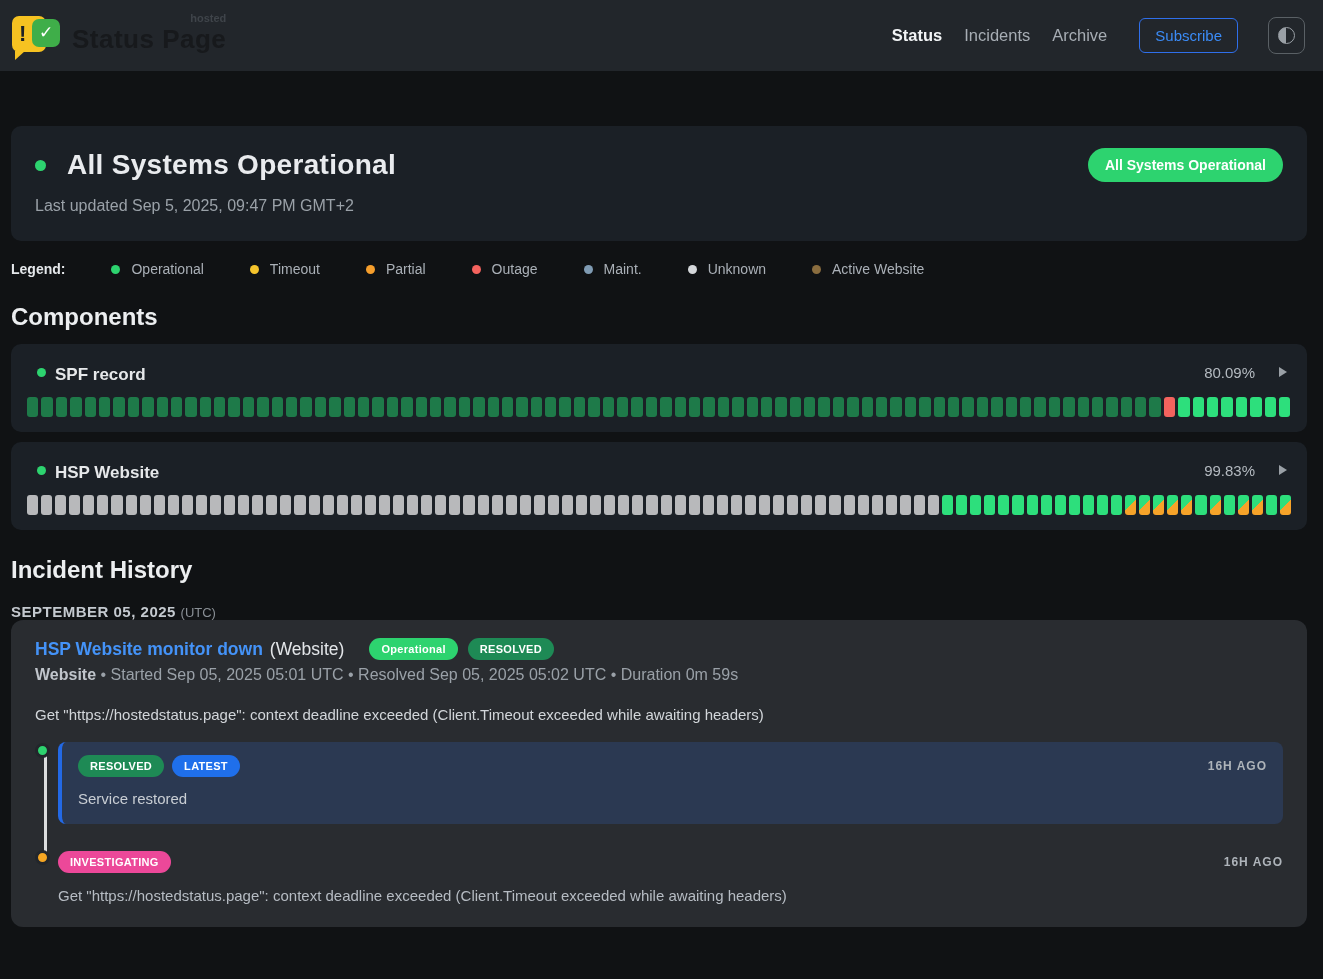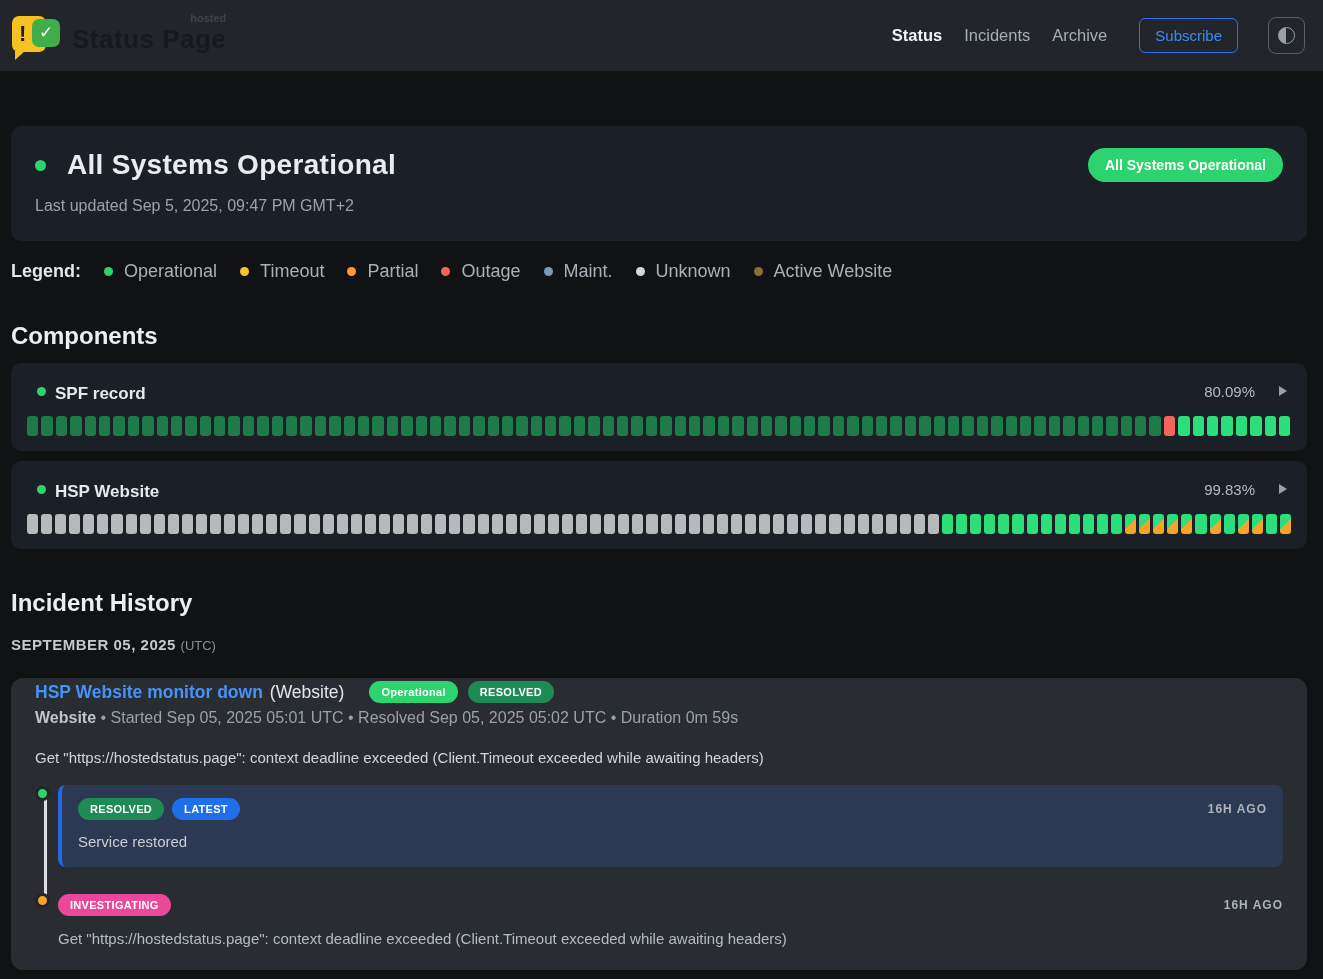--- a/index.html
+++ b/index.html
@@ -63,45 +63,45 @@
   .banner-top { display:flex; align-items:center; }
   .dot { border-radius:50%; display:inline-block; flex:0 0 auto; }
   .banner-dot { width:11px; height:11px; margin-right:21px; }
   .banner-title { font-size:28px; font-weight:600; color:#e9ebee; letter-spacing:0.3px; }
   .banner-badge {
     margin-left:auto; color:#ffffff; font-weight:700; font-size:14px;
     padding:9px 17px; border-radius:999px; white-space:nowrap;
   }
   .banner-updated { margin-top:15px; font-size:16px; color:#9aa1a8; }
   
-  .legend { margin-top:20px; display:flex; align-items:center; gap:23px; font-size:18px; }
+  .legend { margin-top:20px; display:flex; align-items:center; gap:46px; font-size:14px; }
   .legend-label { font-weight:700; color:#e4e7ea; }
   .legend-item { display:flex; align-items:center; gap:11px; color:#aab0b7; }
   .legend-dot { width:9px; height:9px; }
   
-  .section-heading { margin-top:40px; font-size:24px; font-weight:600; color:#eceef0; }
+  .section-heading { margin-top:26px; font-size:24px; font-weight:600; color:#eceef0; }
   .component-card {
     margin-top:13px; background:#1b2026; border-radius:10px; padding:15px 16px 15px 16px;
   }
   .component-card + .component-card { margin-top:10px; }
   .component-head { display:flex; align-items:center; }
   .component-dot { width:9px; height:9px; margin:0 9px 0 10px; }
   .component-name { font-size:17px; font-weight:600; color:#e6e8ea;margin-top:6px; }
   .component-uptime { margin-left:auto; font-size:15px; color:#b4bac0; }
   .expand-arrow {
     margin-left:24px; margin-right:4px; width:0; height:0; cursor:pointer;
     border-left:8px solid #9aa0a6; border-top:5px solid transparent; border-bottom:5px solid transparent;
   }
   .bars { display:flex; gap:3px; margin-top:12px; }
   .bar { flex:1; height:20px; border-radius:3px; }
   
   .date-heading { margin-top:19px; font-size:15px; font-weight:700; color:#c4c9cf; letter-spacing:0.5px; }
   .date-tz { font-weight:400; color:#8a9096; font-size:13px; letter-spacing:0; }
   .incident-card {
-    margin-top:25px; background:#292c30; border-radius:12px; padding:3px 24px 23px 24px;
+    margin-top:0; background:#292c30; border-radius:12px; padding:18px 24px 23px 24px;
   }
   .incident-title-row { display:flex; align-items:center; gap:7px; }
   .incident-link { color:#4493f8; font-size:17.5px; font-weight:700; text-decoration:none; cursor:pointer; }
   .incident-suffix { color:#e3e6e9; font-size:17.5px; font-weight:500; }
   .pill {
     color:#ffffff; font-size:11px; font-weight:700; padding:5px 12px; border-radius:999px;
     letter-spacing:0.3px; white-space:nowrap;
   }
   .incident-title-row .pill:first-of-type { margin-left:8px; }
   .incident-meta { margin-top:6px; font-size:16px; color:#9aa1a8; }

